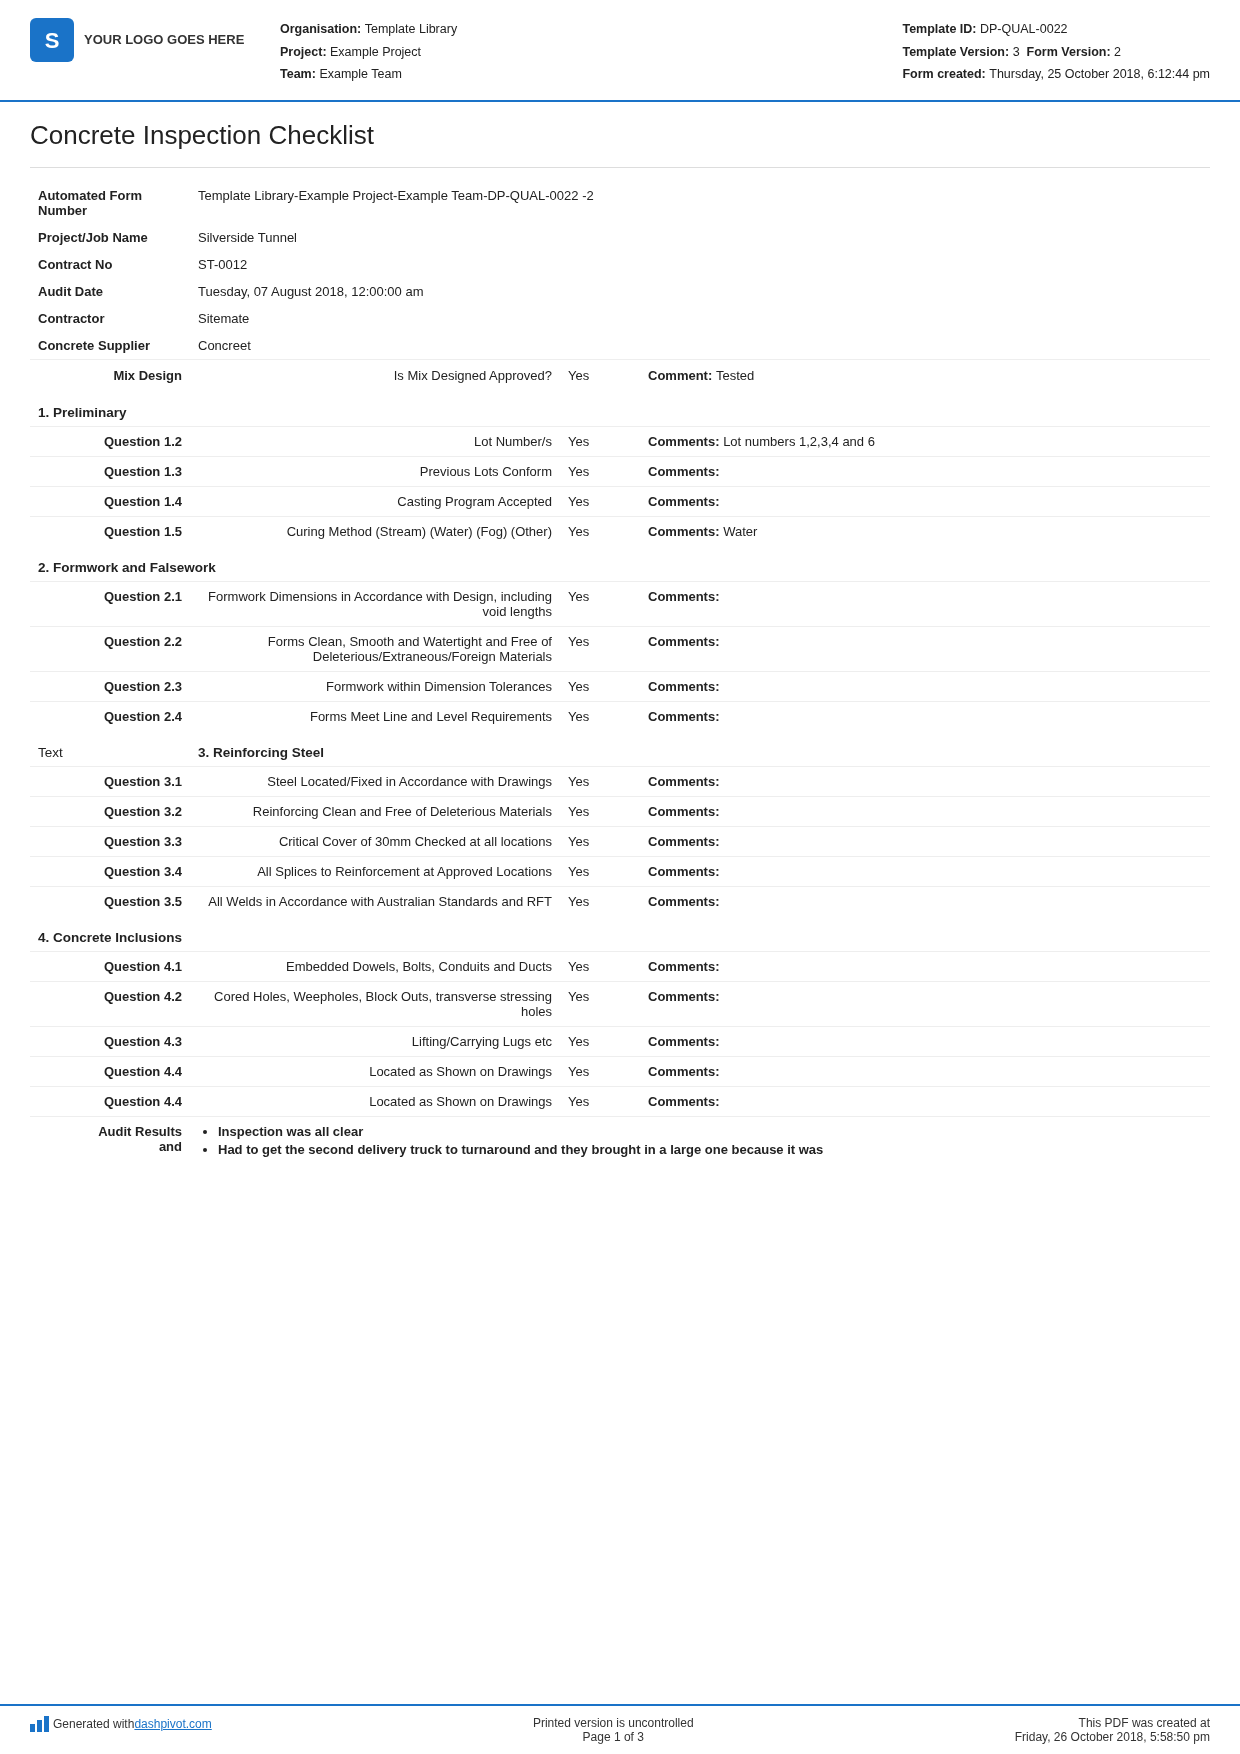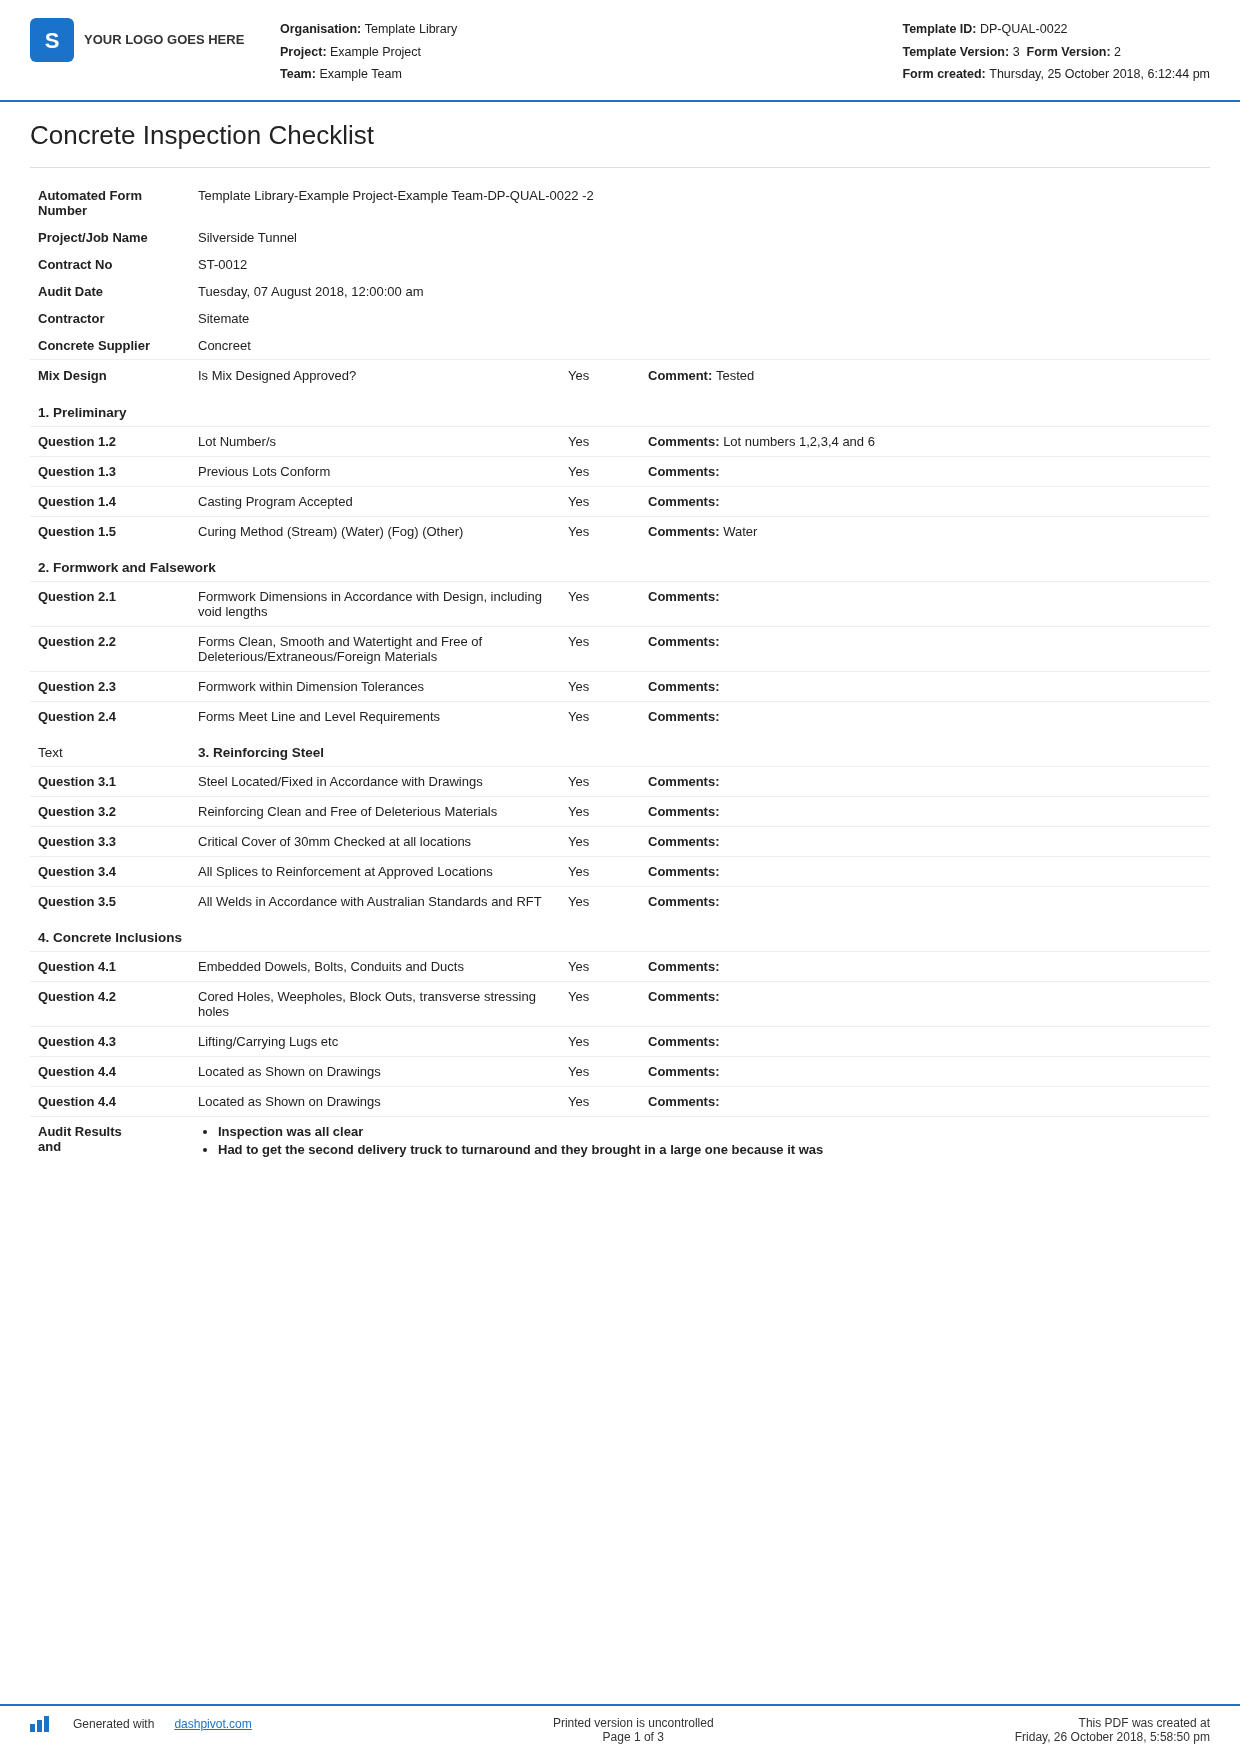--- a/index.html
+++ b/index.html
@@ -99,43 +99,43 @@
       padding-top: 14px;
       padding-bottom: 6px;
     }
 
     
     .q-row td {
       padding-top: 7px;
       padding-bottom: 7px;
       border-top: 1px solid #eee;
     }
-    .q-label { font-weight: bold; width: 130px; }
-    .q-text { width: 370px; }
+    .q-label { font-weight: bold; width: 130px; text-align: right; }
+    .q-text { width: 370px; text-align: right; }
     .q-answer { width: 80px; margin-top: 27px; }
     .q-comment { flex: 1; }
 
     .comment-bold { font-weight: bold; }
 
     
     .footer {
       border-top: 2px solid #1a73c8;
       padding: 10px 30px;
       display: flex;
       flex-direction: row;
       justify-content: space-between;
       align-items: flex-start;
       font-size: 12px;
       color: #333;
       margin-top: auto;
     }
     .footer-left {
       display: flex;
       align-items: center;
-      gap: 20px;
+      gap: 0;
     }
     .footer-bars {
       display: flex;
       align-items: flex-end;
       gap: 2px;
       margin-right: 4px;
     }
     .footer-bars span {
       display: inline-block;
       width: 5px;

